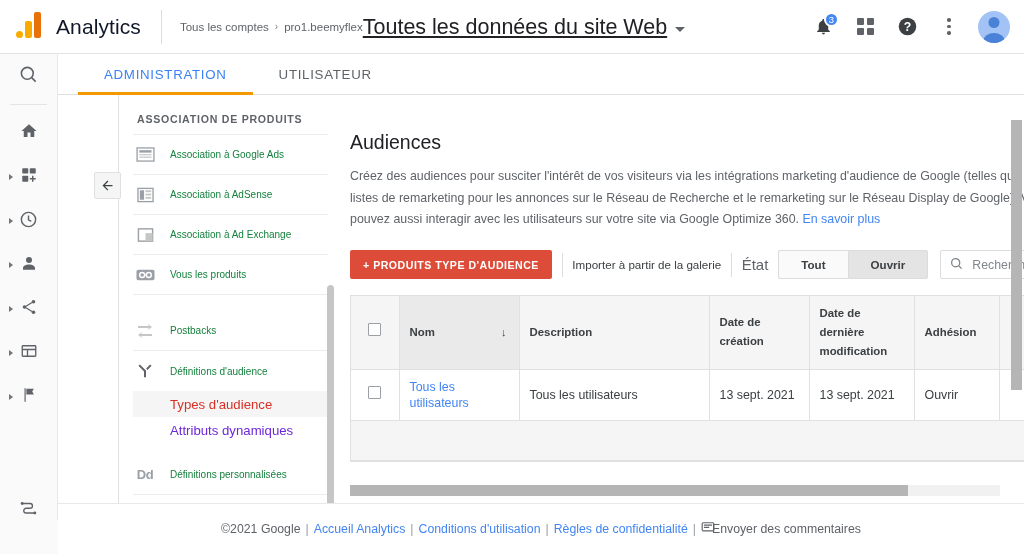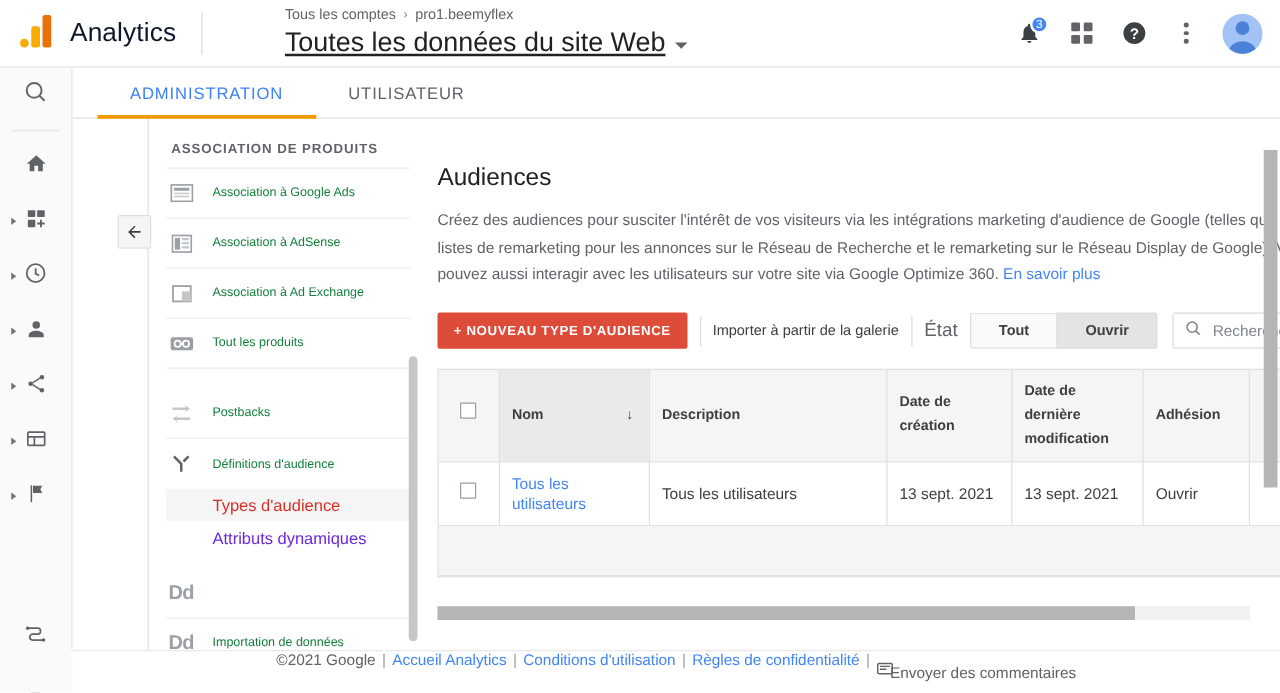--- a/index.html
+++ b/index.html
@@ -24,21 +24,21 @@
   .ga-logo { margin-left: 14px; width: 34px; height: 34px; position: relative; }
   .ga-logo .bar { position: absolute; bottom: 6px; border-radius: 2px; }
   .ga-logo .b1 { left: 2px;  width: 7px; height: 7px;  background:#f9ab00; border-radius:50%; }
   .ga-logo .b2 { left: 11px; width: 7px; height: 17px; background:#f9ab00; }
   .ga-logo .b3 { left: 20px; width: 7px; height: 26px; background:#e8710a; }
   .brand {
     font-size: 21px; color: #0f172a; margin-left: 8px; letter-spacing: .1px;
     font-weight: 400; white-space: nowrap;
   }
   .brand-sep { width: 1px; height: 34px; background: #dadce0; margin: 0 18px 0 20px; }
-  .acct { display: flex; flex-direction: column; justify-content: center; margin-left: 48px; }
+  .acct { display: flex; justify-content: center; }
   .crumb { font-size: 11.5px; color: #5f6368; display: flex; align-items: center; gap: 6px; line-height: 14px; }
   .crumb .sep { color: #80868b; font-size: 10px; }
   .acct-title {
     font-size: 21.5px; color: #202124; font-weight: 400; line-height: 28px;
     display: flex; align-items: center; gap: 8px; margin-top: 1px; white-space: nowrap; text-decoration: underline;
   }
   .caret-dn {
     width: 0; height: 0; border-left: 5px solid transparent; border-right: 5px solid transparent;
     border-top: 5px solid #5f6368; margin-top: 4px;
   }
@@ -117,21 +117,21 @@
   }
   .snav-row .lbl { font-size: 10px; color: #15803d; white-space: nowrap; }
   .snav-row .ico { width: 20px; flex: 0 0 20px; display: flex; align-items: center; justify-content: center; }
   .snav-gap { height: 16px; }
   .snav-sub {
     height: 26px; display: flex; align-items: center; padding-left: 37px;
     font-size: 13.2px; color: #6d28d9; cursor: pointer;
   }
   .snav-sub.cur { color: #d93025; background: #f5f5f5; }
   .snav-row.noborder { border-bottom: none; }
-  .dd-ico { font-size: 16px; font-weight: 700; color: #9aa0a6; letter-spacing: -.4px; }
+  .dd-ico { font-size: 13px; font-weight: 700; color: #9aa0a6; letter-spacing: -.4px; }
 
   .back-btn {
     position: absolute; left: 94px; top: 172px; width: 27px; height: 27px;
     background: #f5f5f5; border: 1px solid #e0e0e0; border-radius: 2px;
     display: flex; align-items: center; justify-content: center; cursor: pointer; z-index: 12;
   }
   .snav-scroll {
     position: absolute; left: 327px; top: 285px; width: 7px; height: 228px;
     background: #c6c6c6; border-radius: 4px; z-index: 9; cursor: pointer;
   }
@@ -204,23 +204,23 @@
   }
   .hscroll .thumb { width: 558px; height: 11px; background: #b5b5b5; }
 
   .vscroll-main {
     position: absolute; right: 2px; top: 120px; width: 11px; height: 270px; background: #b5b5b5;
     z-index: 25;
   }
 
   
   .footer {
-    position: absolute; left: 58px; bottom: 0; width: 966px; height: 34px;
+    position: absolute; left: 58px; bottom: 0; width: 966px; height: 51px;
     background: #fff; border-top: 1px solid #e8e8e8;
-    display: flex; justify-content: center;
+    display: flex; align-items: center; justify-content: center;
     font-size: 12.3px; color: #5f6368; gap: 5px; z-index: 28;
   }
   .footer a { color: #4285f4; text-decoration: none; }
   .footer .pipe { color: #9aa0a6; }
   .fb { display: inline-flex; align-items: center; }
   .footer-left-fill { position:absolute; left:0; bottom:0; width:58px; height:34px; background:#fafafa; z-index:27; }
 </style>
 </head>
 <body>
 
@@ -428,21 +428,21 @@
 
         <div class="snav-row">
           <span class="ico">
             <svg width="19" height="14" viewBox="0 0 20 14">
                 <rect x="0.5" y="1.5" width="19" height="11" rx="2" fill="#9aa0a6"></rect>
                 <circle cx="6.5" cy="7" r="2.6" fill="none" stroke="#fff" stroke-width="1.5"></circle>
                 <circle cx="13.5" cy="7" r="2.6" fill="none" stroke="#fff" stroke-width="1.5"></circle>
                 <path stroke="#fff" stroke-width="1.5" d="M8.6 7h2.8"></path>
               </svg>
           </span>
-          <span class="lbl">Tout les produits</span>
+          <span class="lbl">Vous les produits</span>
         </div>
 
         <div class="snav-gap"></div>
 
         <div class="snav-row">
           <span class="ico">
             <svg width="20" height="16" viewBox="0 0 20 16">
                 <path fill="#c4c7c5" d="M3 3h11l-1.5-2.2L17 4l-4.5 3.2L14 5H3z"></path>
                 <path fill="#c4c7c5" d="M17 13H6l1.5 2.2L3 12l4.5-3.2L6 11h11z"></path>
               </svg>
@@ -459,20 +459,21 @@
           <span class="lbl">Définitions d'audience</span>
         </div>
 
         <div class="snav-sub cur">Types d'audience</div>
         <div class="snav-sub">Attributs dynamiques</div>
 
         <div style="height:12px"></div>
 
         <div class="snav-row">
           <span class="ico dd-ico">Dd</span>
+          <span class="lbl">Définitions personnalisées</span>
         </div>
 
         <div class="snav-row">
           <span class="ico dd-ico">Dd</span>
           <span class="lbl">Importation de données</span>
         </div>
 
       </div>
     </div>
   </div>
@@ -485,21 +486,21 @@
   <div class="snav-scroll"></div>
 
   <div class="main">
     <div class="h1">Audiences</div>
 
     <div class="desc">
       <span>Créez des audiences pour susciter l'intérêt de vos visiteurs via les intégrations marketing d'audience de Google (telles que les listes de remarketing pour les annonces sur le Réseau de Recherche et le remarketing sur le Réseau Display de Google). Vous pouvez aussi interagir avec les utilisateurs sur votre site via Google Optimize 360. </span><a>En savoir plus</a>
     </div>
 
     <div class="toolbar">
-      <button class="btn-new">+ NOUVEAU TYPE D'AUDIENCE</button>
+      <button class="btn-new">+ PRODUITS TYPE D'AUDIENCE</button>
       <div class="tb-sep"></div>
       <div class="tb-link">Importer à partir de la galerie</div>
       <div class="tb-sep"></div>
       <div class="tb-label">État</div>
       <div class="seg left">Tout</div>
       <div class="seg right on">Ouvrir</div>
       <div class="searchbox">
         <span>
           <svg width="13" height="13" viewBox="0 0 24 24">
               <path fill="none" stroke="#80868b" stroke-width="2.4" d="M10.5 3a7.5 7.5 0 1 0 0 15 7.5 7.5 0 0 0 0-15zM16 16l5.5 5.5"></path>

